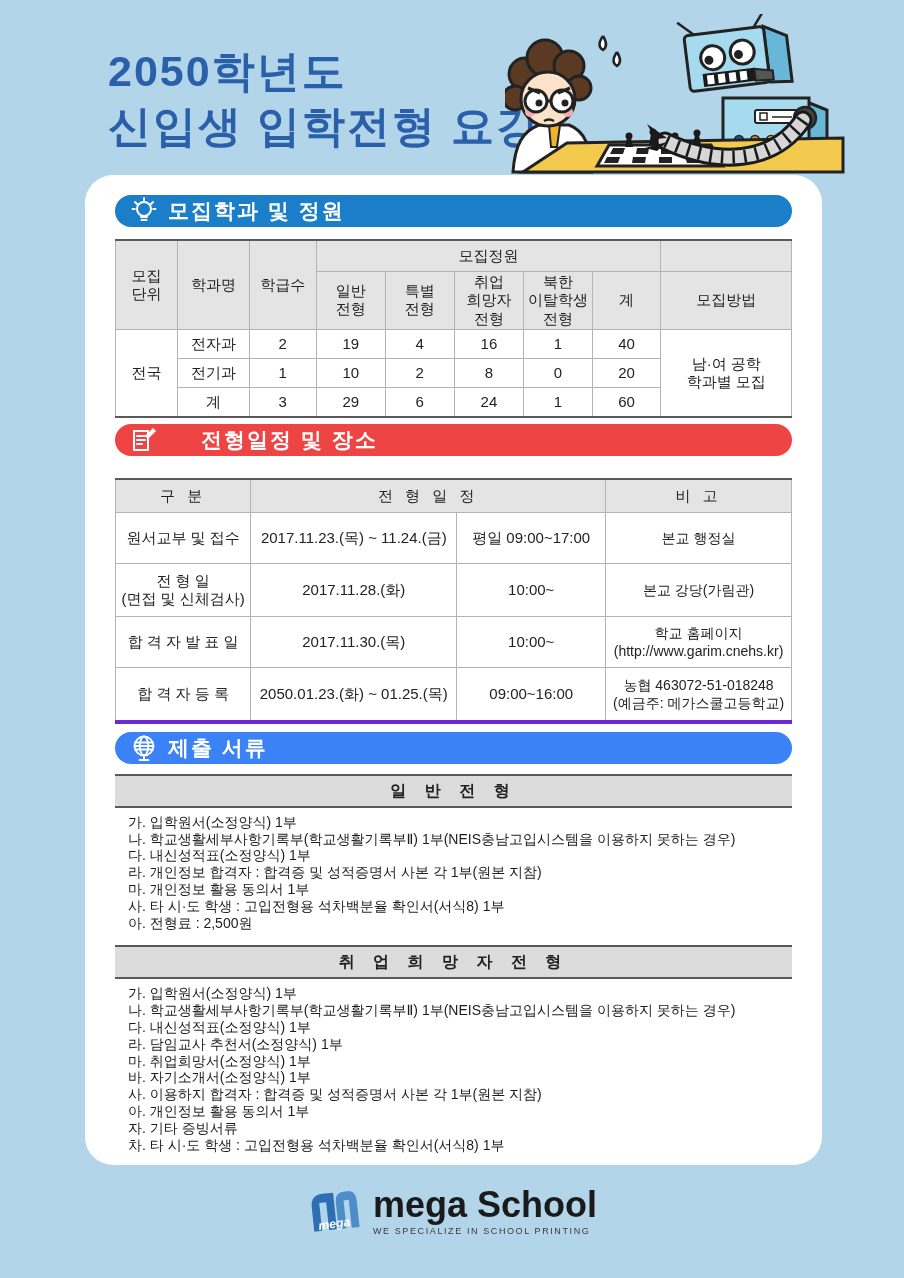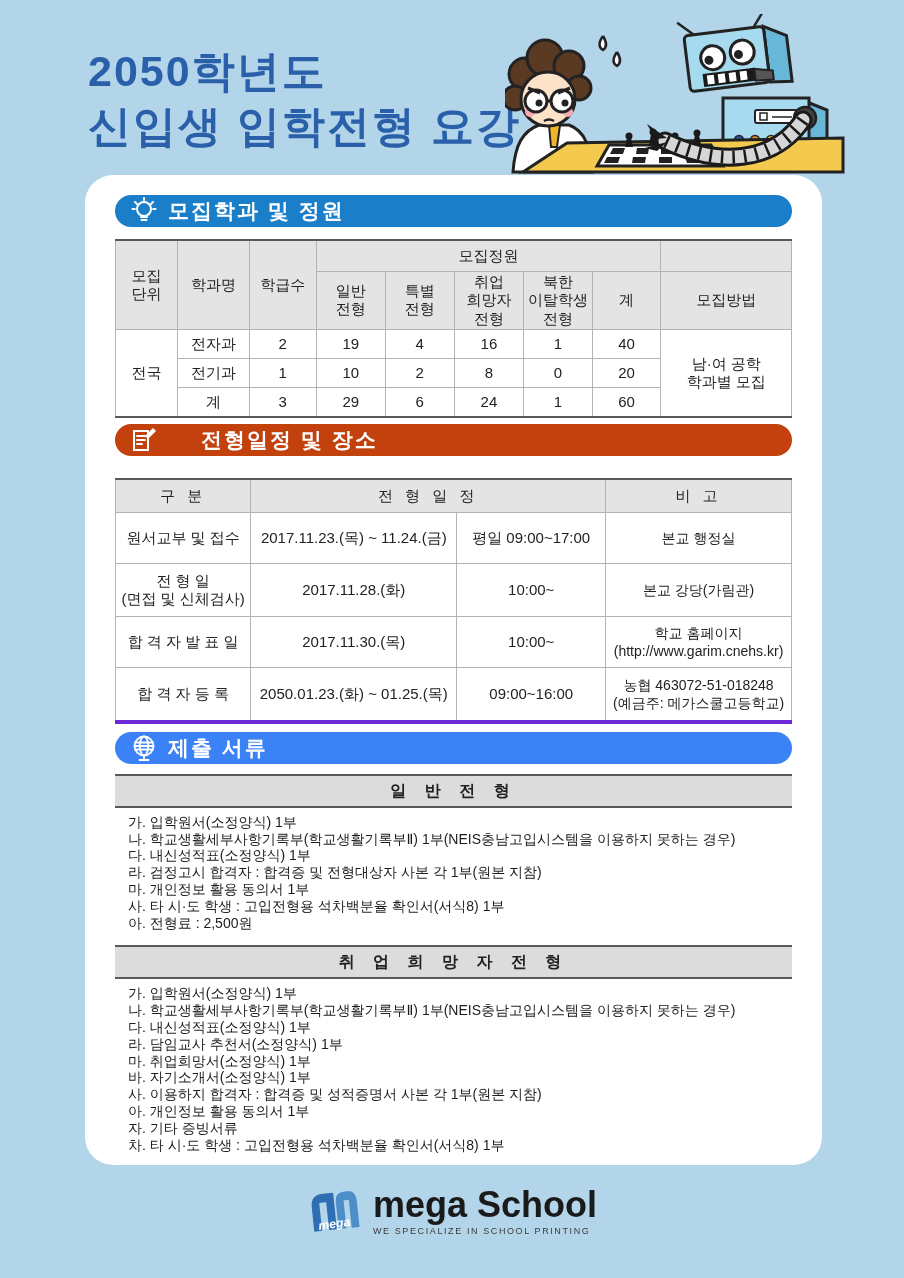--- a/index.html
+++ b/index.html
@@ -5,21 +5,21 @@
   html,body { margin:0; padding:0; }
   body {
     width:904px; height:1278px;
     background:#b3d5ea;
     font-family:"Liberation Sans", sans-serif;
     position:relative; overflow:hidden;
     color:#1c1c1c;
   }
   
   .title {
-    position:absolute; left:88px; top:44px;
+    position:absolute; left:108px; top:44px;
     font-size:43px; font-weight:700; color:#2a5fa9;
     letter-spacing:2px; line-height:1.28;
   }
   
   .illus { position:absolute; left:505px; top:14px; }
   
   .card {
     position:absolute; left:85px; top:175px;
     width:737px; height:990px;
     background:#ffffff; border-radius:28px;
@@ -28,21 +28,21 @@
   }
   
   .pill {
     height:32px; border-radius:21px;
     display:flex; align-items:center; gap:11px;
     padding:0 16px; box-sizing:border-box;
     color:#fff; font-size:21px; font-weight:700; letter-spacing:2px;
   }
   .pill svg { flex:0 0 auto; }
   .pill-blue  { background:#1b7ec9; }
-  .pill-green { background:#c2410c; margin-top:6px;gap:44px; }
+  .pill-green { background:#ef4444; margin-top:6px;gap:44px; }
   .pill-red   { background:#3b82f6; margin-top:8px; }
   
   table { width:100%; border-collapse:collapse; table-layout:fixed; }
   .t1 { margin-top:12px; border-top:2px solid #595959; border-bottom:2px solid #595959; }
   .t2 { margin-top:22px; border-top:2px solid #595959; border-bottom:4px solid #6d28d9; }
   th, td {
     border:1px solid #b3b3b3; text-align:center; vertical-align:middle;
     font-size:15px; font-weight:400; color:#222;
     padding:1px 3px; line-height:1.22;
   }
@@ -338,21 +338,21 @@
         <line x1="8.5" y1="26" x2="17.5" y2="26"></line>
     </svg>
     <span>제출 서류</span>
   </div>
 
   <div class="doc-bar first">일 반 전 형</div>
   <div class="doc-list">
     <div class="doc-item">가. 입학원서(소정양식) 1부</div>
     <div class="doc-item">나. 학교생활세부사항기록부(학교생활기록부Ⅱ) 1부(NEIS충남고입시스템을 이용하지 못하는 경우)</div>
     <div class="doc-item">다. 내신성적표(소정양식) 1부</div>
-    <div class="doc-item">라. 검정고시 합격자 : 합격증 및 전형대상자 사본 각 1부(원본 지참)</div>
+    <div class="doc-item">라. 개인정보 합격자 : 합격증 및 성적증명서 사본 각 1부(원본 지참)</div>
     <div class="doc-item">마. 개인정보 활용 동의서 1부</div>
     <div class="doc-item">사. 타 시·도 학생 : 고입전형용 석차백분율 확인서(서식8) 1부</div>
     <div class="doc-item">아. 전형료 : 2,500원</div>
   </div>
 
   <div class="doc-bar">취 업 희 망 자 전 형</div>
   <div class="doc-list">
     <div class="doc-item">가. 입학원서(소정양식) 1부</div>
     <div class="doc-item">나. 학교생활세부사항기록부(학교생활기록부Ⅱ) 1부(NEIS충남고입시스템을 이용하지 못하는 경우)</div>
     <div class="doc-item">다. 내신성적표(소정양식) 1부</div>

